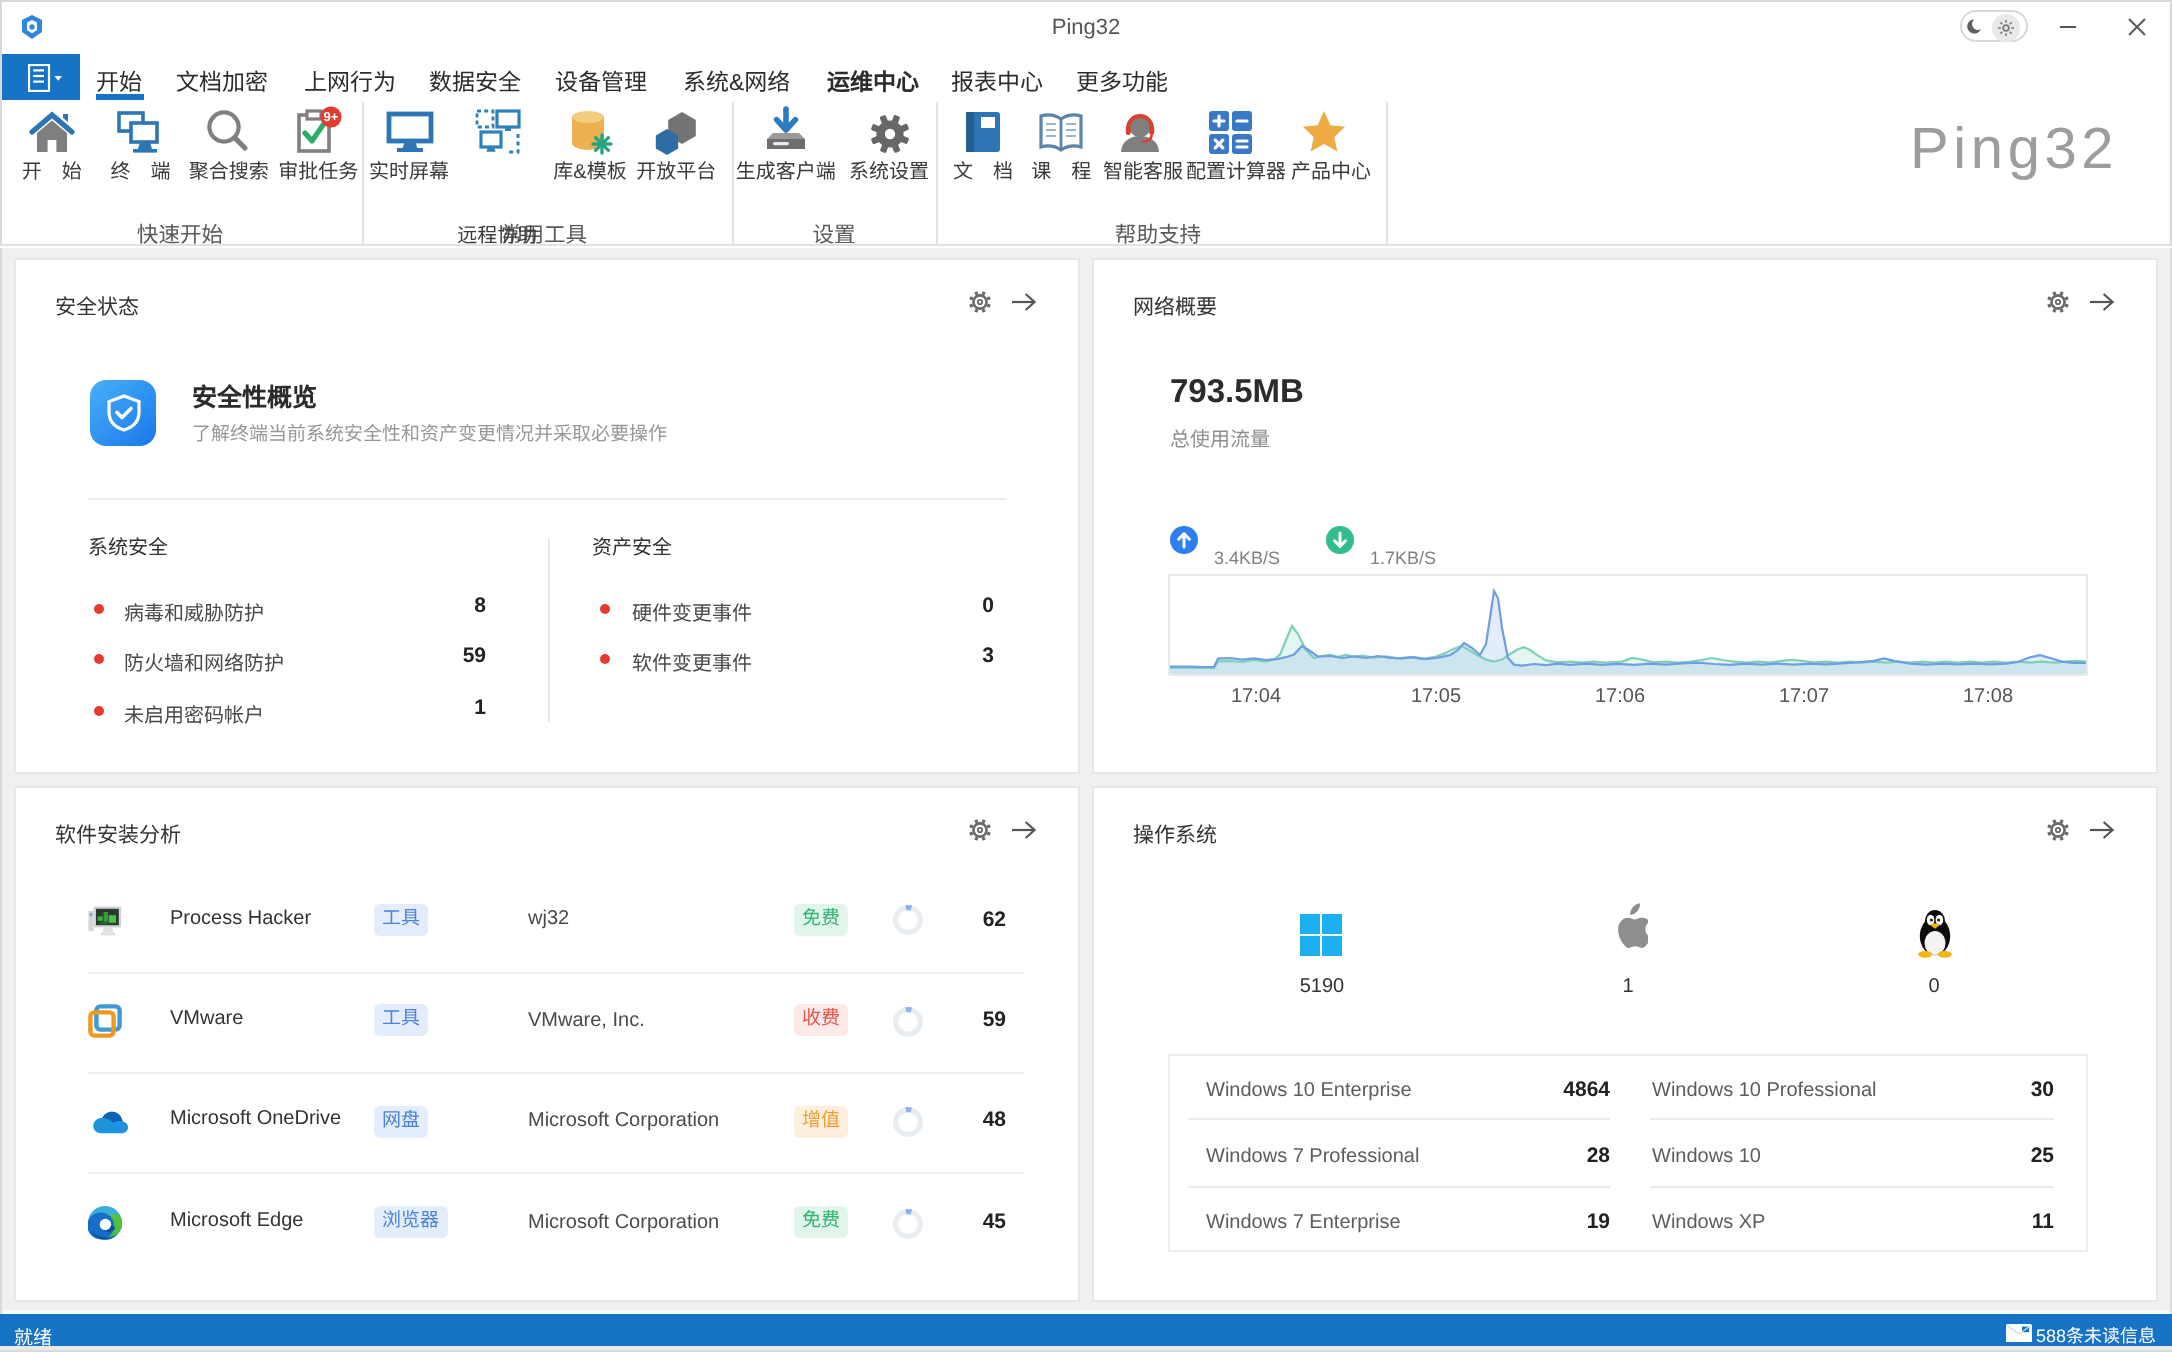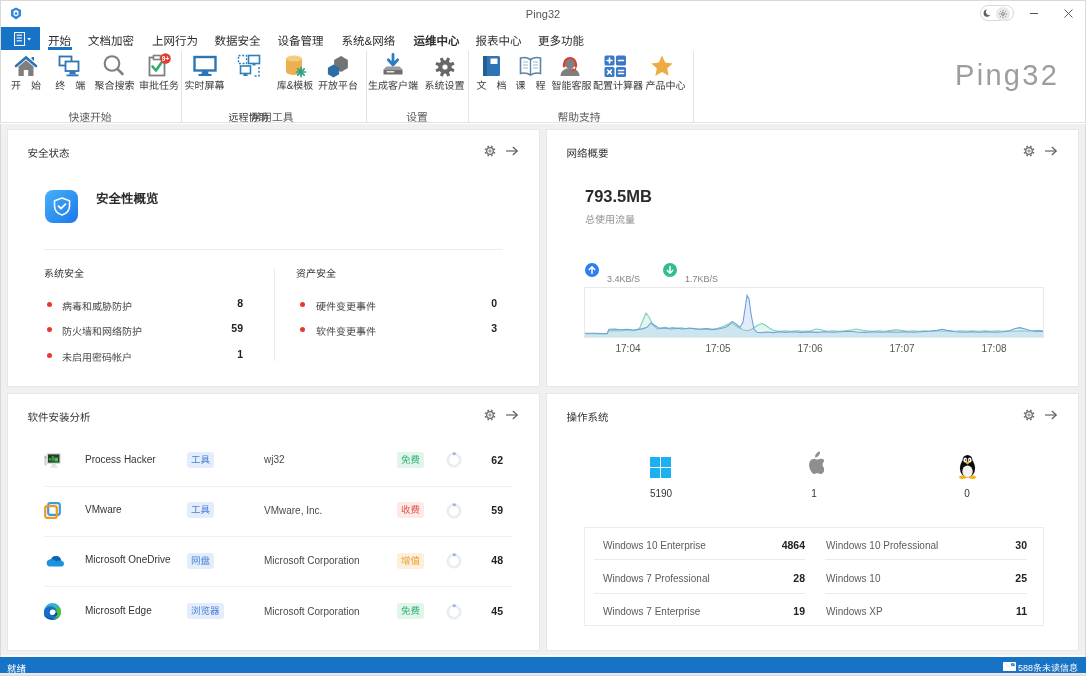--- a/index.html
+++ b/index.html
@@ -276,20 +276,21 @@
         <line x1="1" y1="7" x2="12" y2="7"></line>
         <path d="M7.8 3 L12.3 7 L7.8 11"></path>
       </g>
     </svg>
   <div class="abs bigicon"></div>
   <svg class="abs" style="left:45px;top:67px" width="18" height="19" viewBox="0 0 18 19">
       <path d="M9 1 L16.5 3.8 V9 C16.5 13.5 13.5 16.6 9 18 C4.5 16.6 1.5 13.5 1.5 9 V3.8 Z" fill="none" stroke="#fff" stroke-width="1.6"></path>
       <path d="M5.5 9.2 L8 11.7 L12.5 7.2" fill="none" stroke="#fff" stroke-width="1.8" stroke-linecap="round" stroke-linejoin="round"></path>
     </svg>
   <div class="abs t1">安全性概览</div>
+  <div class="abs t2">了解终端当前系统安全性和资产变更情况并采取必要操作</div>
   <div class="abs hdiv"></div>
   <div class="abs collab" style="left:36px;">系统安全</div>
   <div class="abs collab" style="left:288px;">资产安全</div>
   <div class="abs vdiv"></div>
   <div class="abs dot" style="left:39px;top:172px;"></div>
   <div class="abs itlab" style="left:54px;top:168px;">病毒和威胁防护</div>
   <div class="abs itval" style="left:195px;top:167px;width:40px;">8</div>
   <div class="abs dot" style="left:39px;top:197px;"></div>
   <div class="abs itlab" style="left:54px;top:193px;">防火墙和网络防护</div>
   <div class="abs itval" style="left:195px;top:192px;width:40px;">59</div>

